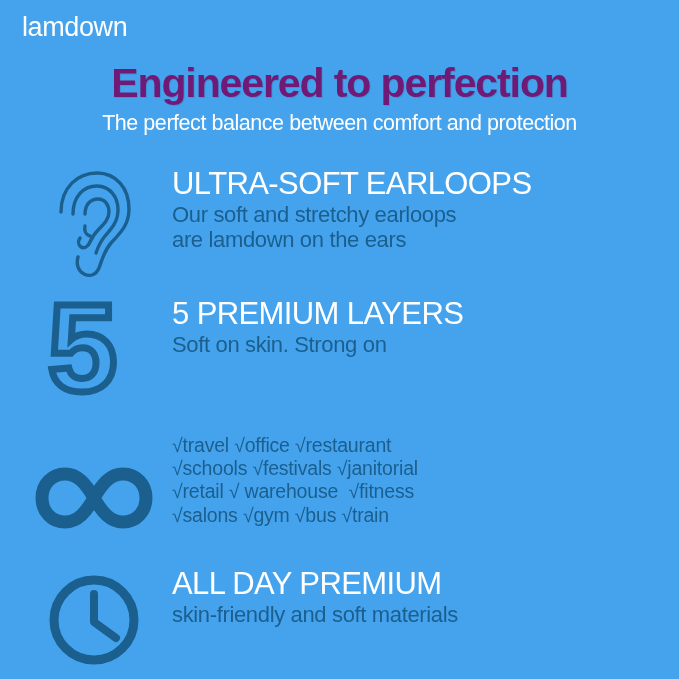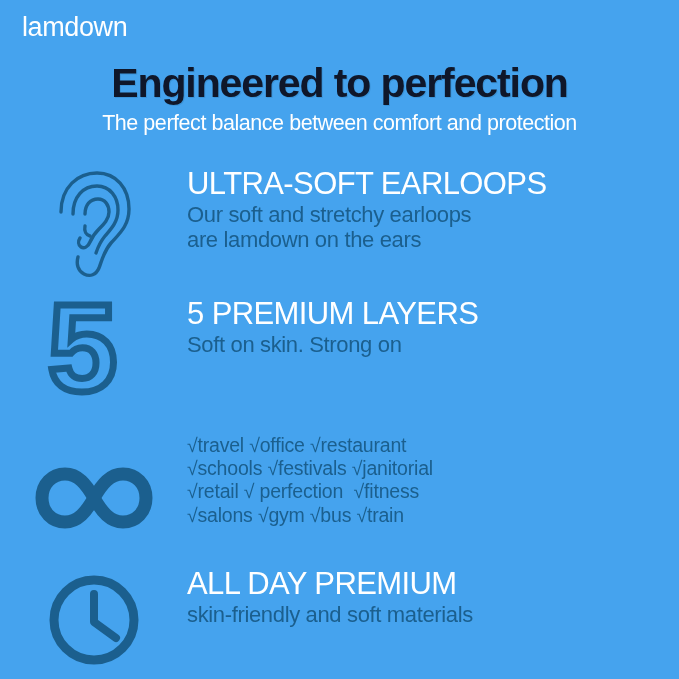--- a/index.html
+++ b/index.html
@@ -37,21 +37,21 @@
   .header {
     position: absolute;
     left: 0;
     top: 62px;
     width: 679px;
     text-align: center;
   }
   .headline {
     font-size: 41px;
     font-weight: bold;
-    color: #0f172a;
+    color: #701a75;
     letter-spacing: -1.1px;
     line-height: 1.05;
     text-shadow: 1px 1px 0 rgba(40,120,180,0.35);
   }
   .subheadline {
     margin-top: 7px;
     font-size: 21.5px;
     font-weight: 500;
     color: #ffffff;
     letter-spacing: -0.45px;
@@ -70,21 +70,21 @@
     position: absolute;
     left: 0;
     top: 0;
     width: 188px;
     display: flex;
     align-items: flex-start;
     justify-content: center;
   }
   .feature .txt {
     position: absolute;
-    left: 187px;
+    left: 172px;
     top: 0;
     width: 480px;
   }
   .f-title {
     font-size: 31px;
     font-weight: 500;
     color: #ffffff;
     letter-spacing: -0.6px;
     line-height: 1.06;
     white-space: nowrap;
@@ -180,21 +180,21 @@
   <div class="feature" id="feature-multi">
     <div class="icon-wrap">
       <svg class="icon-inf" viewBox="0 0 120 72">
         <path d="M60 36 C52 22 44 12 31 12 C18 12 8 22 8 36 C8 50 18 60 31 60 C44 60 52 50 60 36 C68 22 76 12 89 12 C102 12 112 22 112 36 C112 50 102 60 89 60 C76 60 68 50 60 36 Z" fill="none" stroke="#1b5f8e" stroke-width="13" stroke-linecap="round" stroke-linejoin="round"></path>
       </svg>
     </div>
     <div class="txt">
       <div class="check-list">
         <span class="ln">√travel √office √restaurant</span>
         <span class="ln">√schools √festivals √janitorial</span>
-        <span class="ln">√retail √ perfection  √fitness</span>
+        <span class="ln">√retail √ warehouse  √fitness</span>
         <span class="ln">√salons √gym √bus √train</span>
       </div>
     </div>
   </div>
 
   <div class="feature" id="feature-comfort">
     <div class="icon-wrap">
       <svg class="icon-clock" viewBox="0 0 96 96">
         <circle cx="48" cy="48" r="40" fill="none" stroke="#1b5f8e" stroke-width="9"></circle>
         <path d="M48 22 L48 50 L70 66" fill="none" stroke="#1b5f8e" stroke-width="8" stroke-linecap="round" stroke-linejoin="round"></path>

